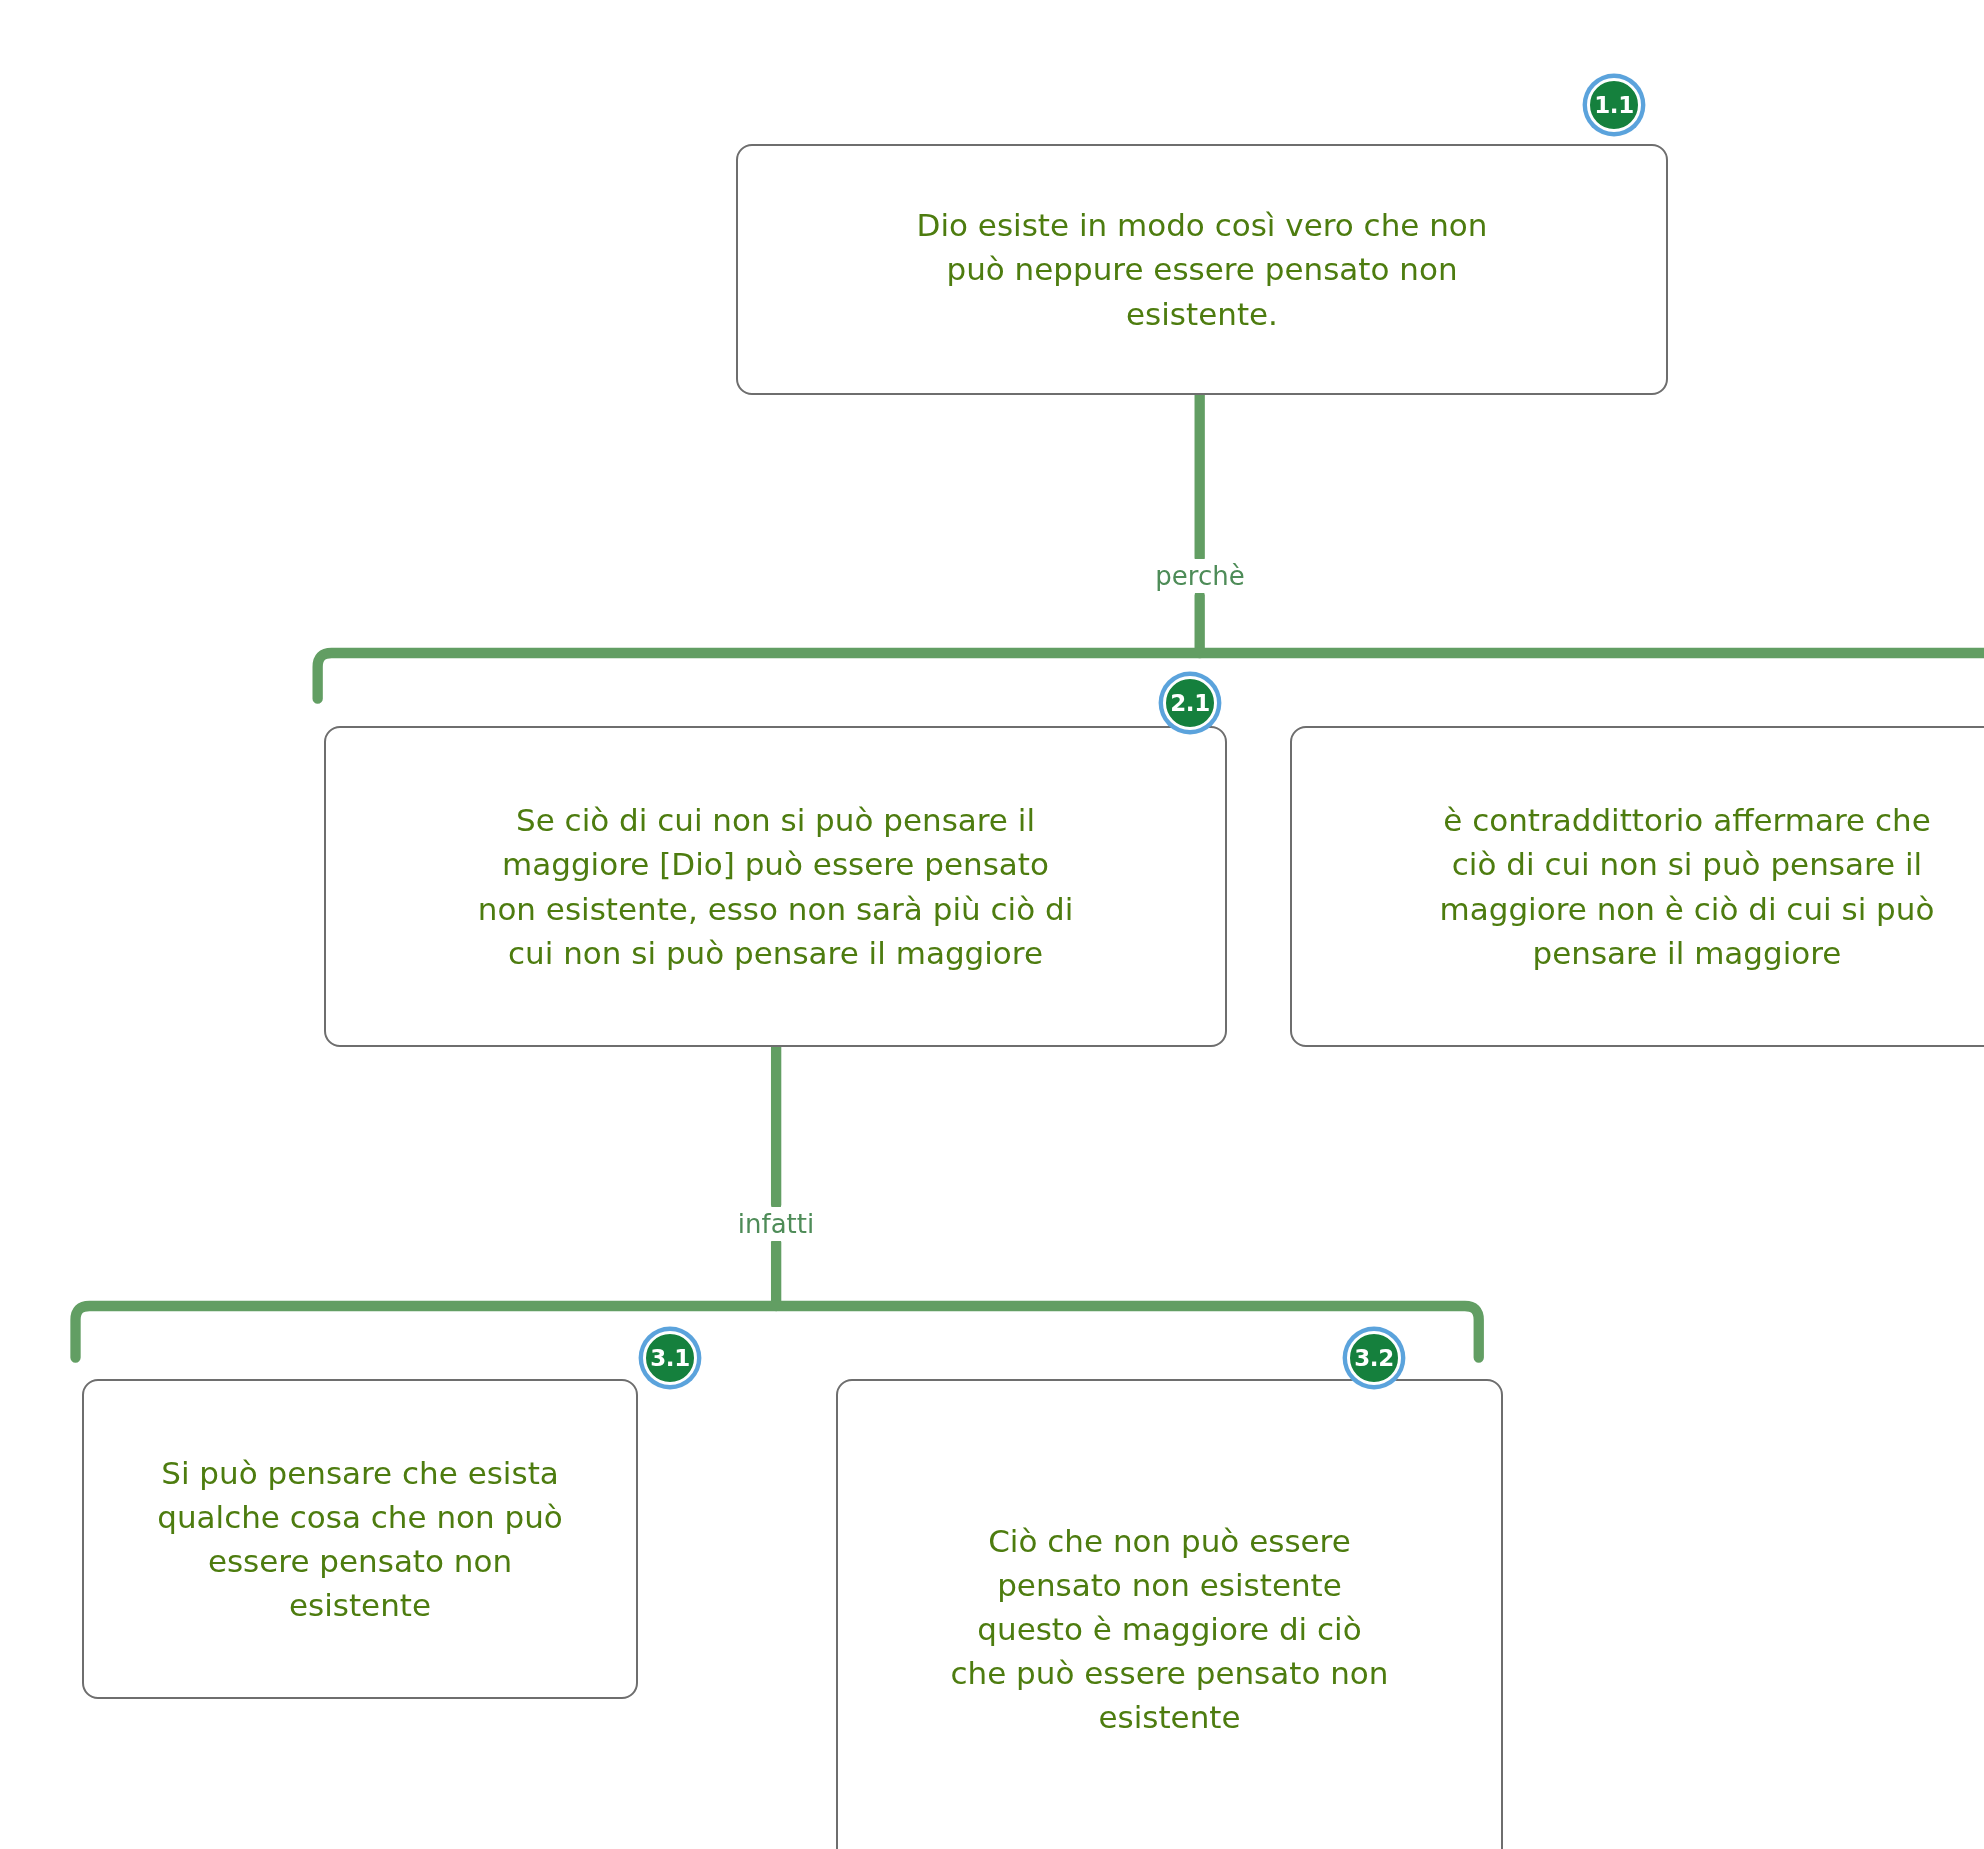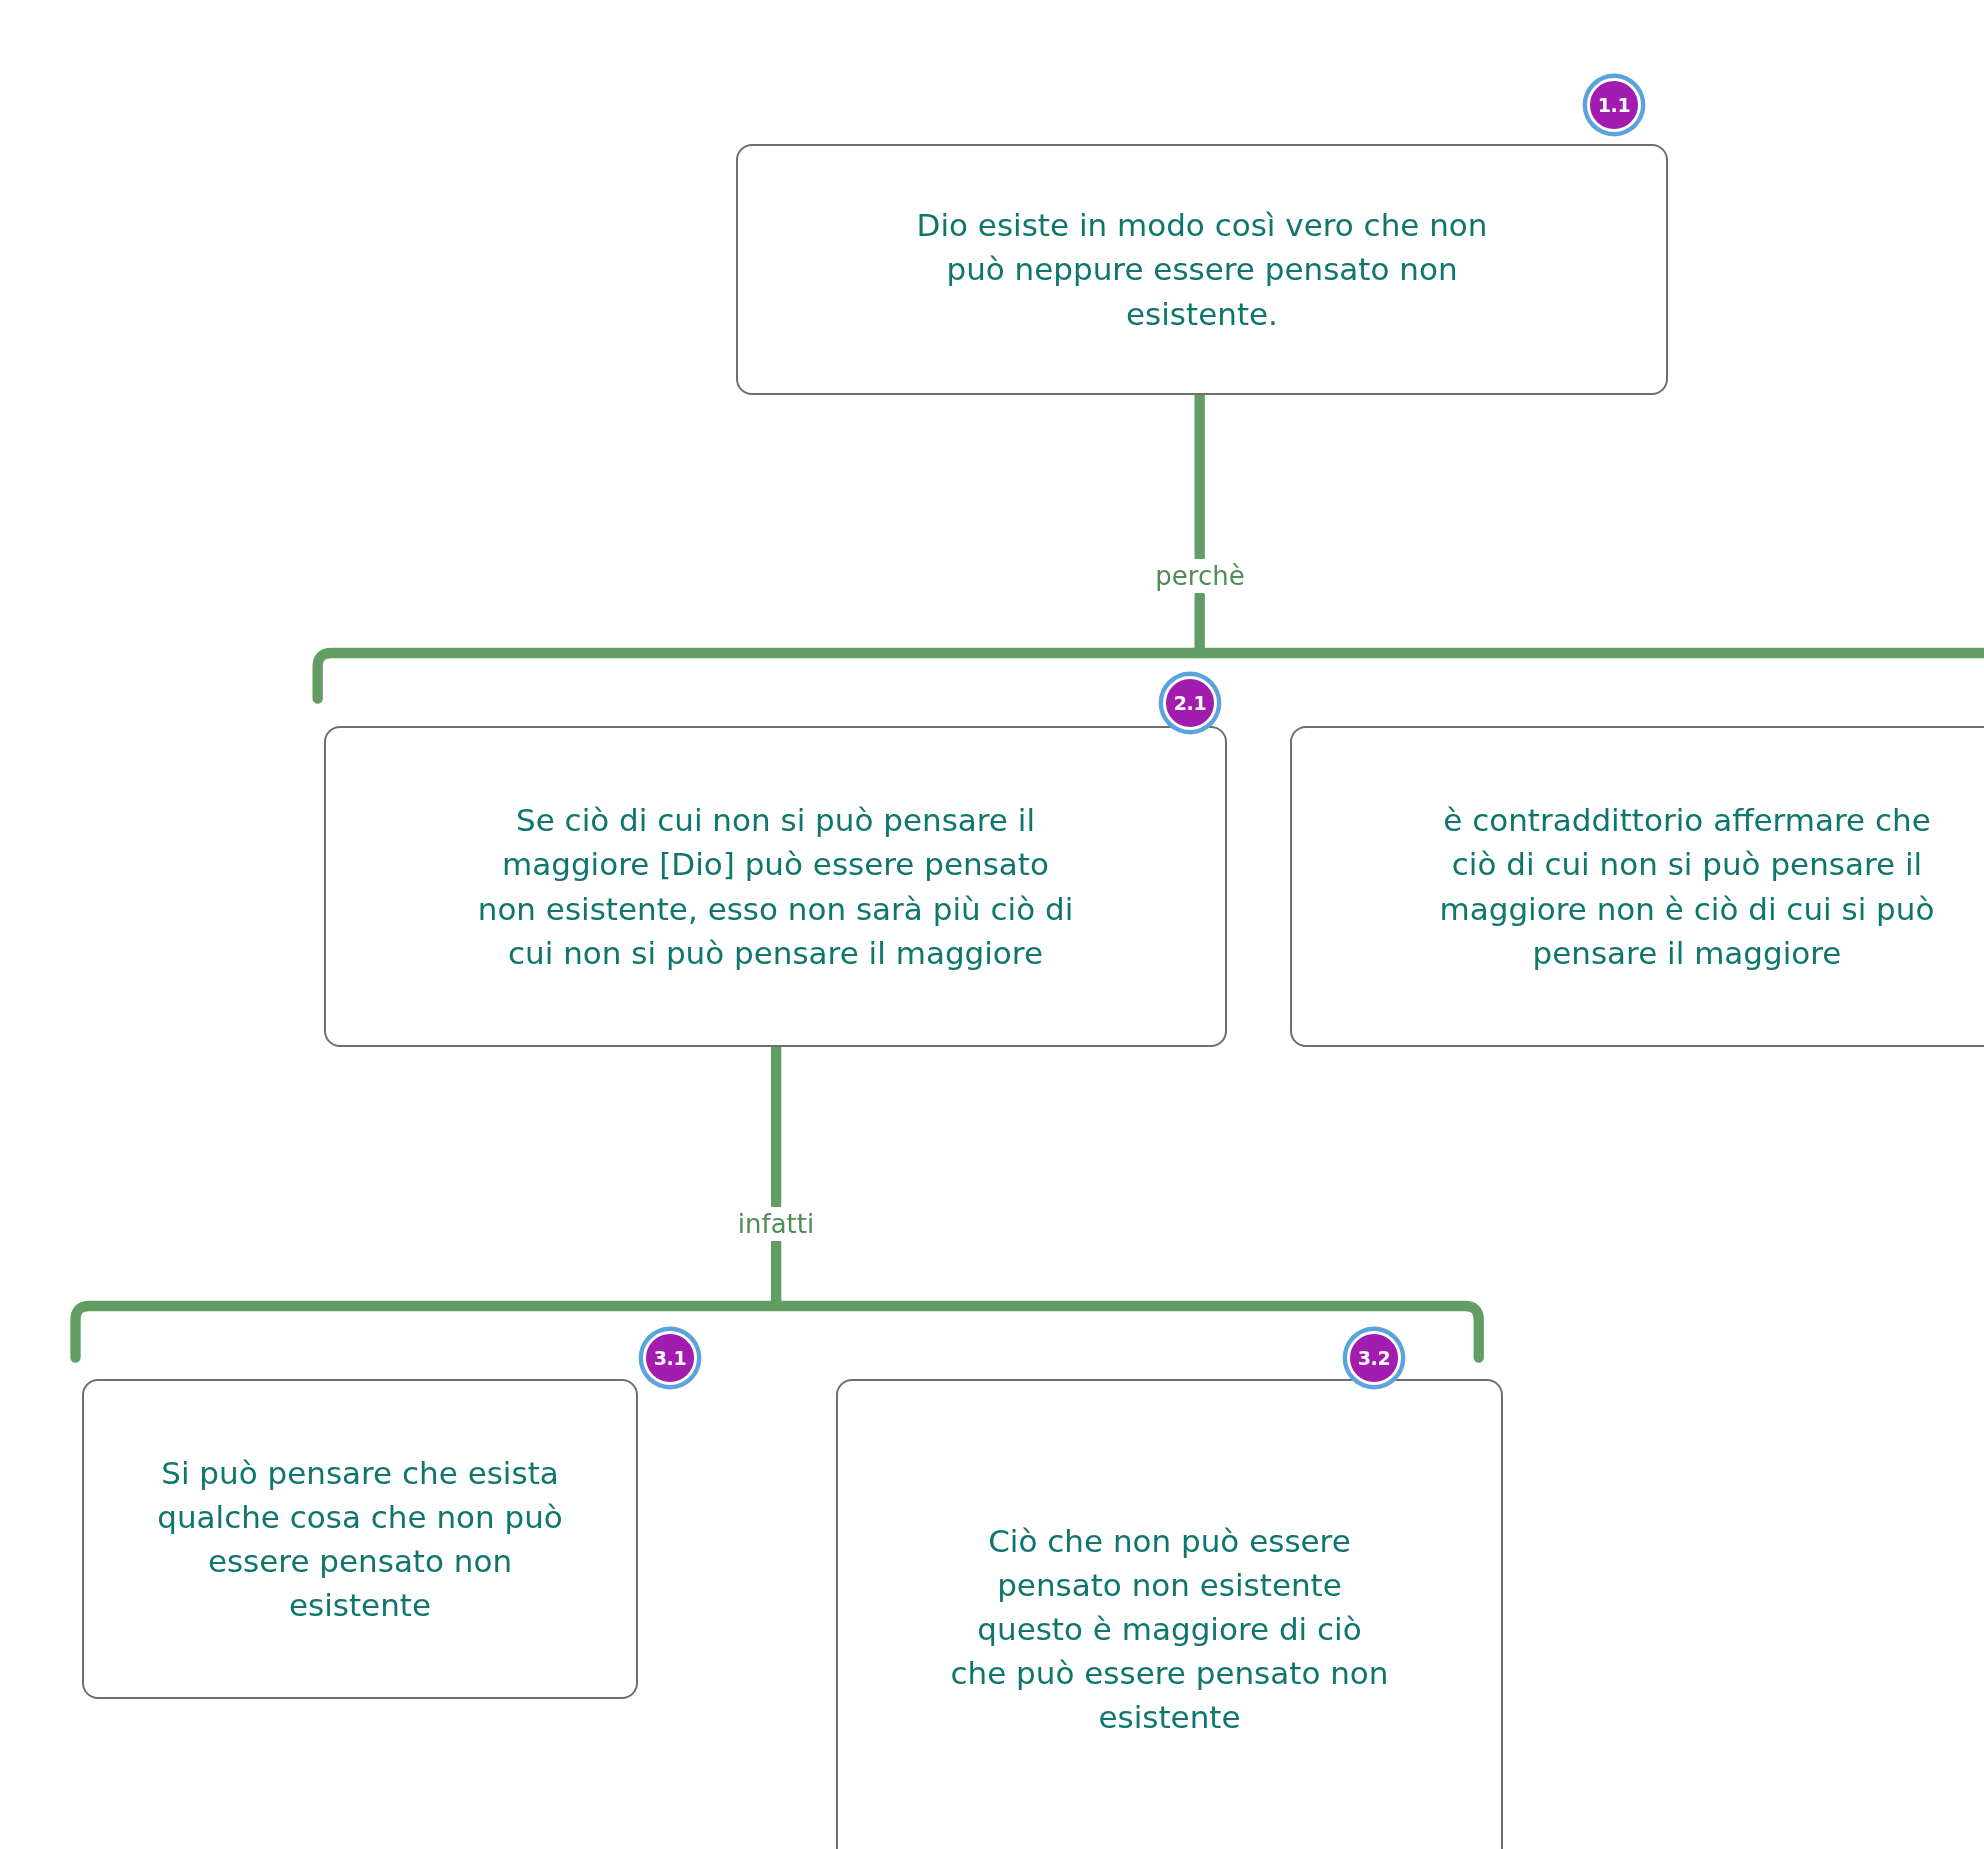--- a/index.html
+++ b/index.html
@@ -33,39 +33,39 @@
     display: flex;
     align-items: center;
     justify-content: center;
     text-align: center;
     padding: 10.3px 16px;
   }
   .node-text {
     font-family: "DejaVu Sans", "Liberation Sans", sans-serif;
     font-size: 31px;
     line-height: 1.42;
-    color: #0f766e;
+    color: #4d7c0f;
     white-space: pre-line;
     letter-spacing: 0px;
   }
   .badge {
     position: absolute;
     box-sizing: border-box;
     width: 54px;
     height: 54px;
     border-radius: 50%;
-    background: #a21caf;
+    background: #15803d;
     border: 3.6px solid #ffffff;
     box-shadow: 0 0 0 4.4px #5ba3dc;
     display: flex;
     align-items: center;
     justify-content: center;
     color: #ffffff;
     font-family: "DejaVu Sans", "Liberation Sans", sans-serif;
-    font-size: 19px;
+    font-size: 23px;
     font-weight: bold;
     line-height: 1;
     letter-spacing: -0.4px;
   }
   .edge-label {
     position: absolute;
     background: #ffffff;
     color: #4e8c58;
     font-family: "DejaVu Sans", "Liberation Sans", sans-serif;
     font-size: 26px;

